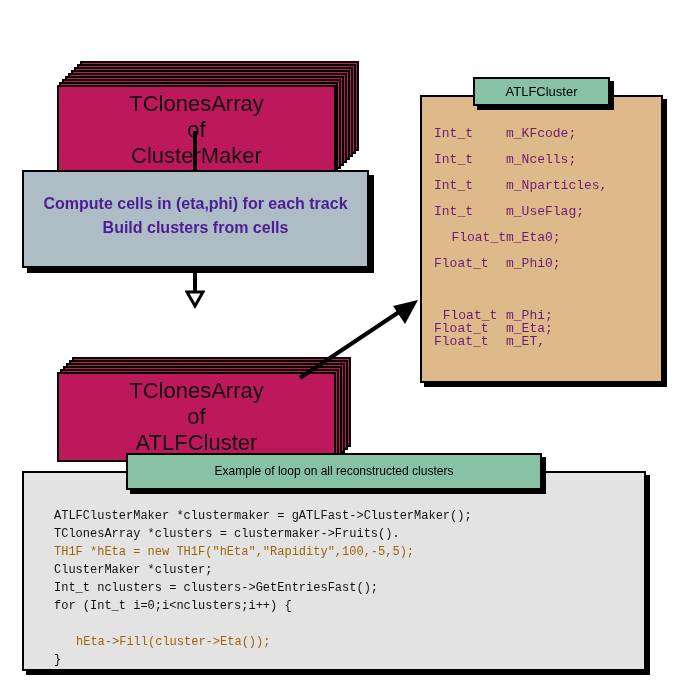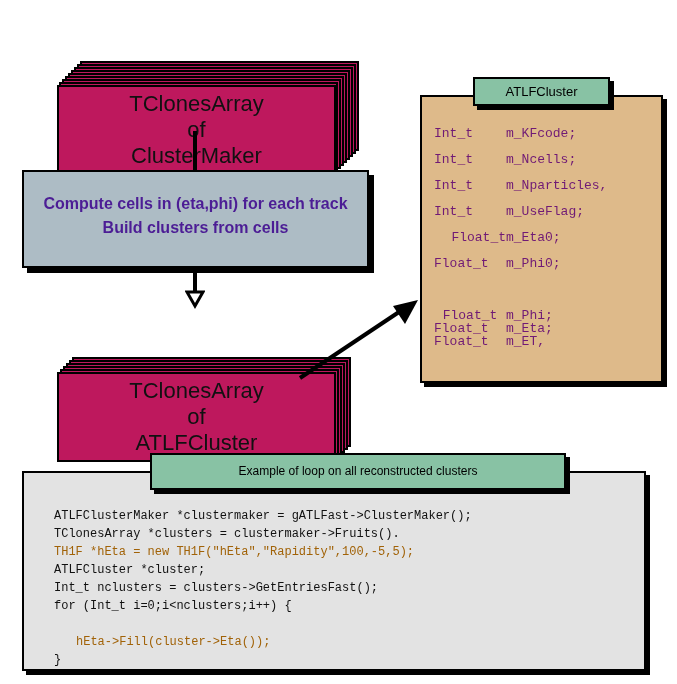--- a/index.html
+++ b/index.html
@@ -79,19 +79,19 @@
     <div class="field" style="top:206px;text-align:center;"><span class="t">Float_t</span><span>m_Phi;</span></div>
     <div class="field" style="top:232px;"><span class="t">Float_t</span><span>m_ET,</span></div>
   </div>
 </div>
 <div class="abs tab" style="left:473px;top:77px;width:137px;height:29px;line-height:25px;">ATLFCluster</div>
 
 <div class="abs codebox" style="left:22px;top:471px;width:624px;height:200px;">
   <div class="code-line" style="top:34px;">ATLFClusterMaker *clustermaker = gATLFast-&gt;ClusterMaker();</div>
   <div class="code-line" style="top:52px;">TClonesArray *clusters = clustermaker-&gt;Fruits().</div>
   <div class="code-line red" style="top:70px;">TH1F *hEta = new TH1F("hEta","Rapidity",100,-5,5);</div>
-  <div class="code-line" style="top:88px;">ATLFCluster *cluster;</div>
+  <div class="code-line" style="top:88px;">ClusterMaker *cluster;</div>
   <div class="code-line" style="top:106px;">Int_t nclusters = clusters-&gt;GetEntriesFast();</div>
   <div class="code-line" style="top:124px;">for (Int_t i=0;i&lt;nclusters;i++) {</div>
   <div class="code-line red indent" style="top:160px;">hEta-&gt;Fill(cluster-&gt;Eta());</div>
   <div class="code-line" style="top:178px;">}</div>
 </div>
-<div class="abs tab" style="left:126px;top:453px;width:416px;height:37px;line-height:33px;font-size:12px;margin-left:24px;">Example of loop on all reconstructed clusters</div>
+<div class="abs tab" style="left:126px;top:453px;width:416px;height:37px;line-height:33px;font-size:12px;">Example of loop on all reconstructed clusters</div>
 
 </body></html>

